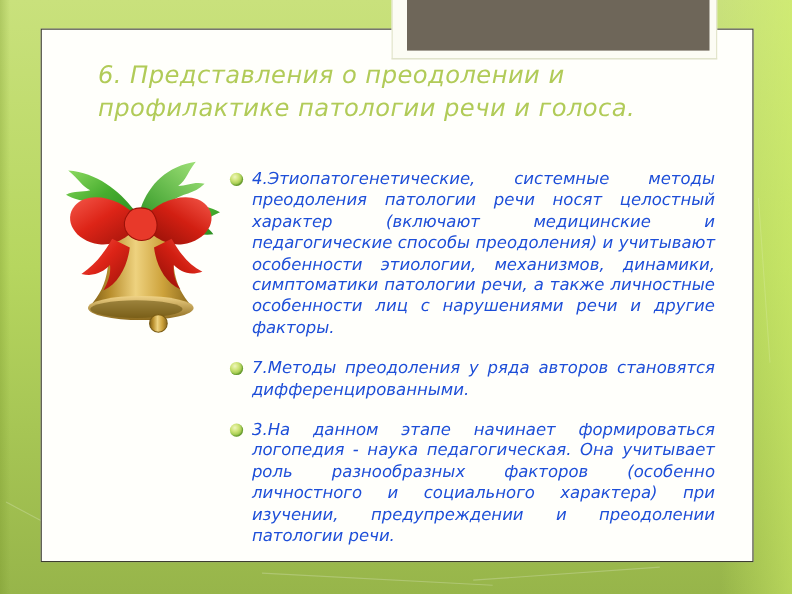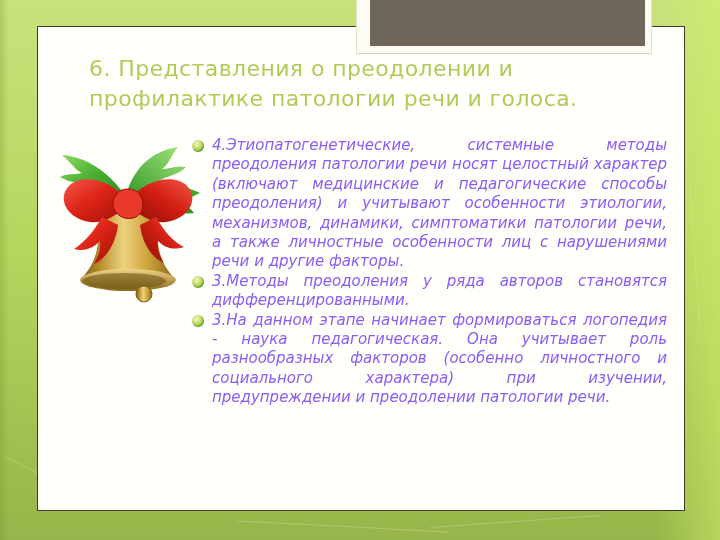--- a/index.html
+++ b/index.html
@@ -31,30 +31,30 @@
     border-left:1px solid #e0e3c8;border-right:1px solid #e0e3c8;
     border-bottom:1px solid #d6dabb;box-sizing:border-box;
   }
   .top-rect{
     position:absolute;left:370px;top:0;width:275px;height:46px;
     background:#6e6659;
   }
 
   .title{
     position:absolute;left:51px;top:27px;margin:0;width:560px;
-    font-size:22px;line-height:30px;font-weight:normal;
+    font-size:22px;line-height:30px;font-weight:normal;font-style:italic;
     letter-spacing:.4px;color:#b1cb58;white-space:pre-line;
   }
 
   .bell{position:absolute;left:6px;top:110px;width:168px;height:178px;}
 
   .bullets{position:absolute;left:153px;top:109px;width:476px;}
   .bullet-item{
-    position:relative;padding-left:21px;margin:0;
-    font-style:italic;font-size:15px;line-height:19.4px;color:#8b5cf6;
+    position:relative;padding-left:21px;margin:17px;
+    font-style:italic;font-size:15px;line-height:19.4px;color:#1d4ed8;
     text-align:justify;
   }
   .sphere{
     position:absolute;left:1px;top:4px;width:12px;height:12px;border-radius:50%;
     background:radial-gradient(circle at 38% 32%, #eef6bd 0%, #cfe478 32%, #9cc84a 64%, #6fa52f 100%);
     box-shadow:inset -1px -1px 1px rgba(20,80,10,.35);
   }
 </style>
 </head>
 <body>
@@ -121,21 +121,21 @@
         <path d="M112 80 C120 94 128 104 140 110 C128 114 120 110 114 104 C113 112 116 120 120 126 C106 120 98 104 96 88 Z" fill="url(#redG2)"></path>
         <path d="M72 58 C76 50 92 50 96 58 C101 67 99 76 92 80 C83 84 74 80 70 72 C68 66 69 62 72 58 Z" fill="#e8392a" stroke="#9c1209" stroke-width="1"></path>
       </svg>
     </div>
 
     <div class="bullets">
       <div class="bullet-item">
         <span class="sphere"></span><span>4.Этиопатогенетические, системные методы преодоления патологии речи носят целостный характер (включают медицинские и педагогические способы преодоления) и учитывают особенности этиологии, механизмов, динамики, симптоматики патологии речи, а также личностные особенности лиц с нарушениями речи и другие факторы.</span>
       </div>
       <div class="bullet-item">
-        <span class="sphere"></span><span>3.Методы преодоления у ряда авторов становятся дифференцированными.</span>
+        <span class="sphere"></span><span>7.Методы преодоления у ряда авторов становятся дифференцированными.</span>
       </div>
       <div class="bullet-item">
         <span class="sphere"></span><span>3.На данном этапе начинает формироваться логопедия - наука педагогическая. Она учитывает роль разнообразных факторов (особенно личностного и социального характера) при изучении, предупреждении и преодолении патологии речи.</span>
       </div>
     </div>
 
   </div>
 
   <div class="top-strip"></div>
   <div class="top-rect"></div>

